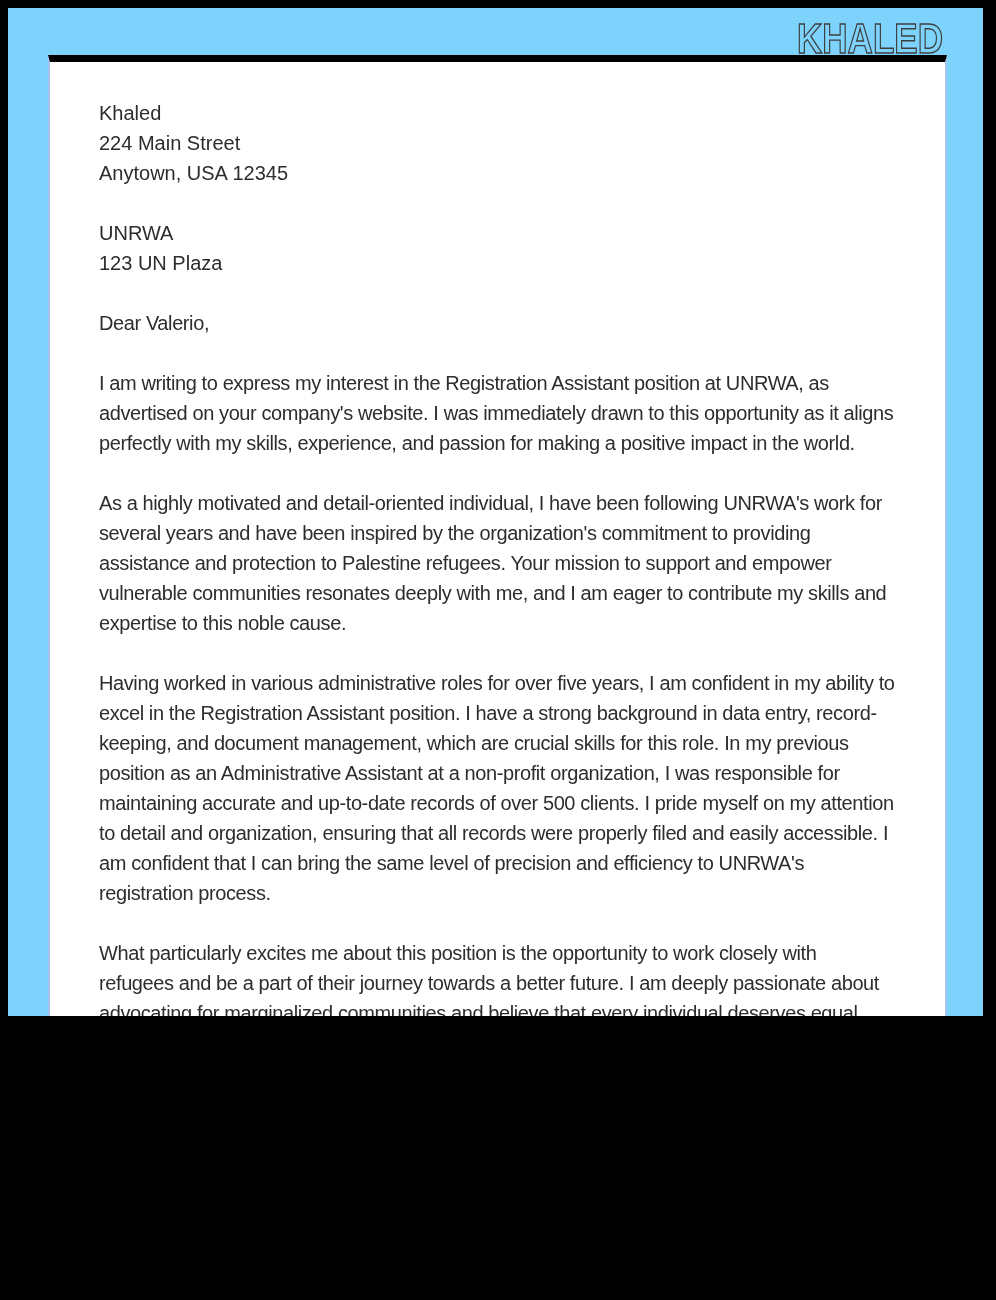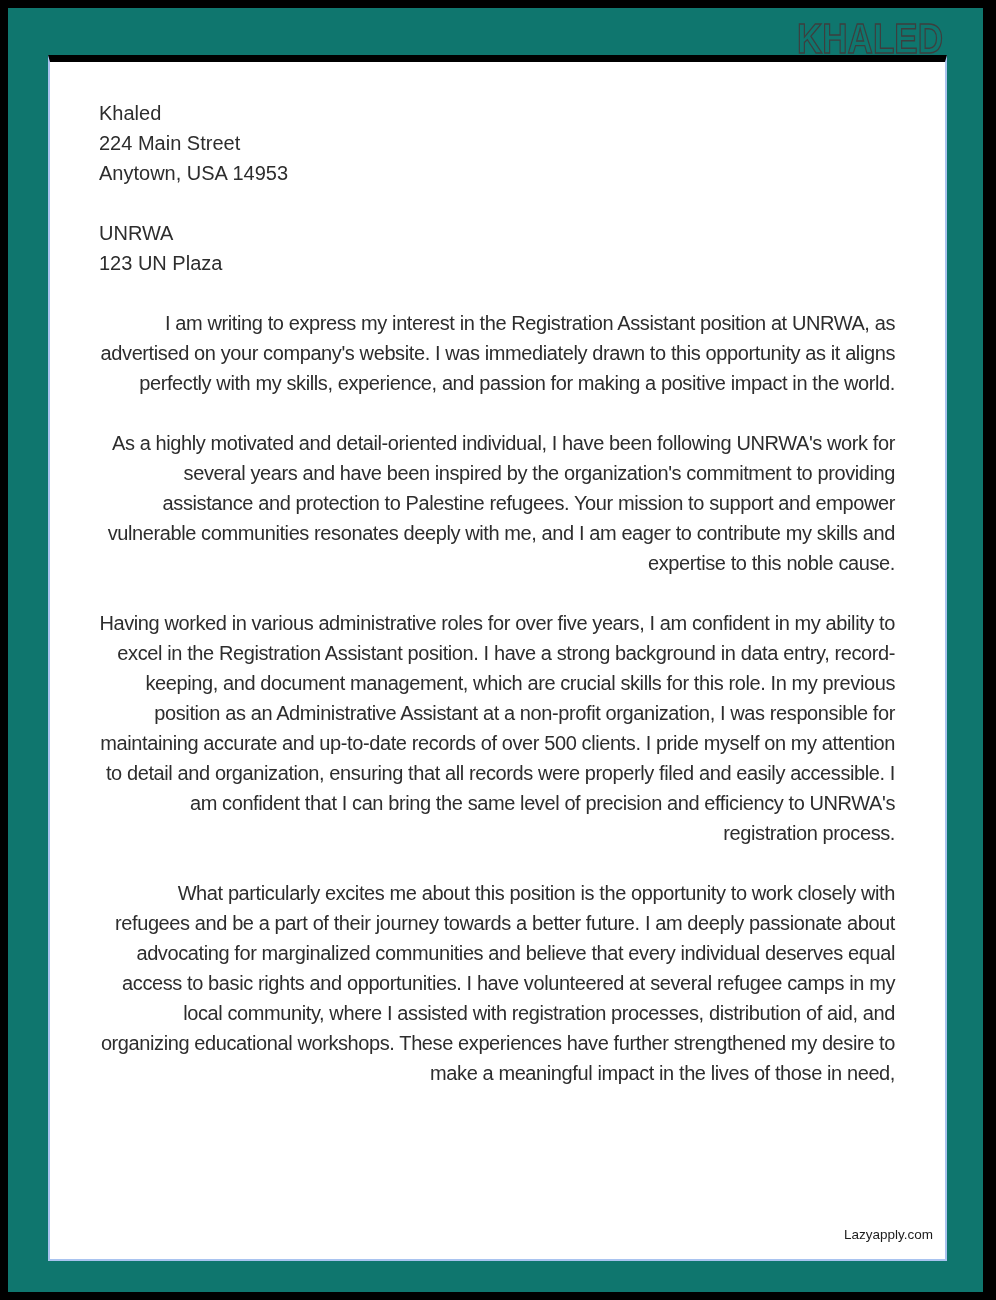--- a/index.html
+++ b/index.html
@@ -6,22 +6,22 @@
   body {
     width: 996px; height: 1300px;
     position: relative;
     background: #000;
     overflow: hidden;
     font-family: "Liberation Sans", sans-serif;
   }
   .canvas {
     position: absolute;
     left: 8px; top: 8px;
-    width: 975px; height: 1284px;
-    background: #0f766e;
+    width: 975px; height: 1008px;
+    background: #7dd3fc;
     overflow: hidden;
   }
   .logo {
     position: absolute;
     top: 10px; right: 37px;
     width: 150px; height: 42px;
   }
   .page {
     position: absolute;
     left: 40px; top: 47px;
@@ -36,21 +36,21 @@
     width: 895px;
     padding: 36px 50px 0 49px;
     box-sizing: border-box;
     color: #2d2d2d;
     font-size: 20px;
     line-height: 30px;
   }
   .block { margin: 0 0 30px 0; }
   .block:last-child { margin-bottom: 0; }
   .condensed { letter-spacing: -0.4px; }
-  .para { text-align: right; }
+  .para { text-align: left; }
   .watermark {
     position: absolute;
     right: 12px; bottom: 17px;
     font-size: 13.5px;
     line-height: 15px;
     color: #1c1c1c;
     letter-spacing: 0;
   }
 </style>
 </head>
@@ -63,28 +63,29 @@
       <text x="1" y="35" font-family="Liberation Sans, sans-serif" font-size="42" font-weight="bold" fill="none" stroke="#3e3e3e" stroke-width="1.4" textLength="146" lengthAdjust="spacingAndGlyphs">KHALED</text>
     </svg>
   </div>
 
   <div class="page">
     <div class="content">
 
       <div class="block">
         <div>Khaled</div>
         <div>224 Main Street</div>
-        <div>Anytown, USA 14953</div>
+        <div>Anytown, USA 12345</div>
       </div>
 
       <div class="block">
         <div>UNRWA</div>
         <div>123 UN Plaza</div>
       </div>
 
+      <div class="block condensed">Dear Valerio,</div>
 
       <div class="block condensed para">I am writing to express my interest in the Registration Assistant position at UNRWA, as advertised on your company's website. I was immediately drawn to this opportunity as it aligns perfectly with my skills, experience, and passion for making a positive impact in the world.</div>
       <div class="block condensed para">As a highly motivated and detail-oriented individual, I have been following UNRWA's work for several years and have been inspired by the organization's commitment to providing assistance and protection to Palestine refugees. Your mission to support and empower vulnerable communities resonates deeply with me, and I am eager to contribute my skills and expertise to this noble cause.</div>
       <div class="block condensed para">Having worked in various administrative roles for over five years, I am confident in my ability to excel in the Registration Assistant position. I have a strong background in data entry, record-keeping, and document management, which are crucial skills for this role. In my previous position as an Administrative Assistant at a non-profit organization, I was responsible for maintaining accurate and up-to-date records of over 500 clients. I pride myself on my attention to detail and organization, ensuring that all records were properly filed and easily accessible. I am confident that I can bring the same level of precision and efficiency to UNRWA's registration process.</div>
       <div class="block condensed para">What particularly excites me about this position is the opportunity to work closely with refugees and be a part of their journey towards a better future. I am deeply passionate about advocating for marginalized communities and believe that every individual deserves equal access to basic rights and opportunities. I have volunteered at several refugee camps in my local community, where I assisted with registration processes, distribution of aid, and organizing educational workshops. These experiences have further strengthened my desire to make a meaningful impact in the lives of those in need,</div>
 
     </div>
 
     <div class="watermark">Lazyapply.com</div>
   </div>

